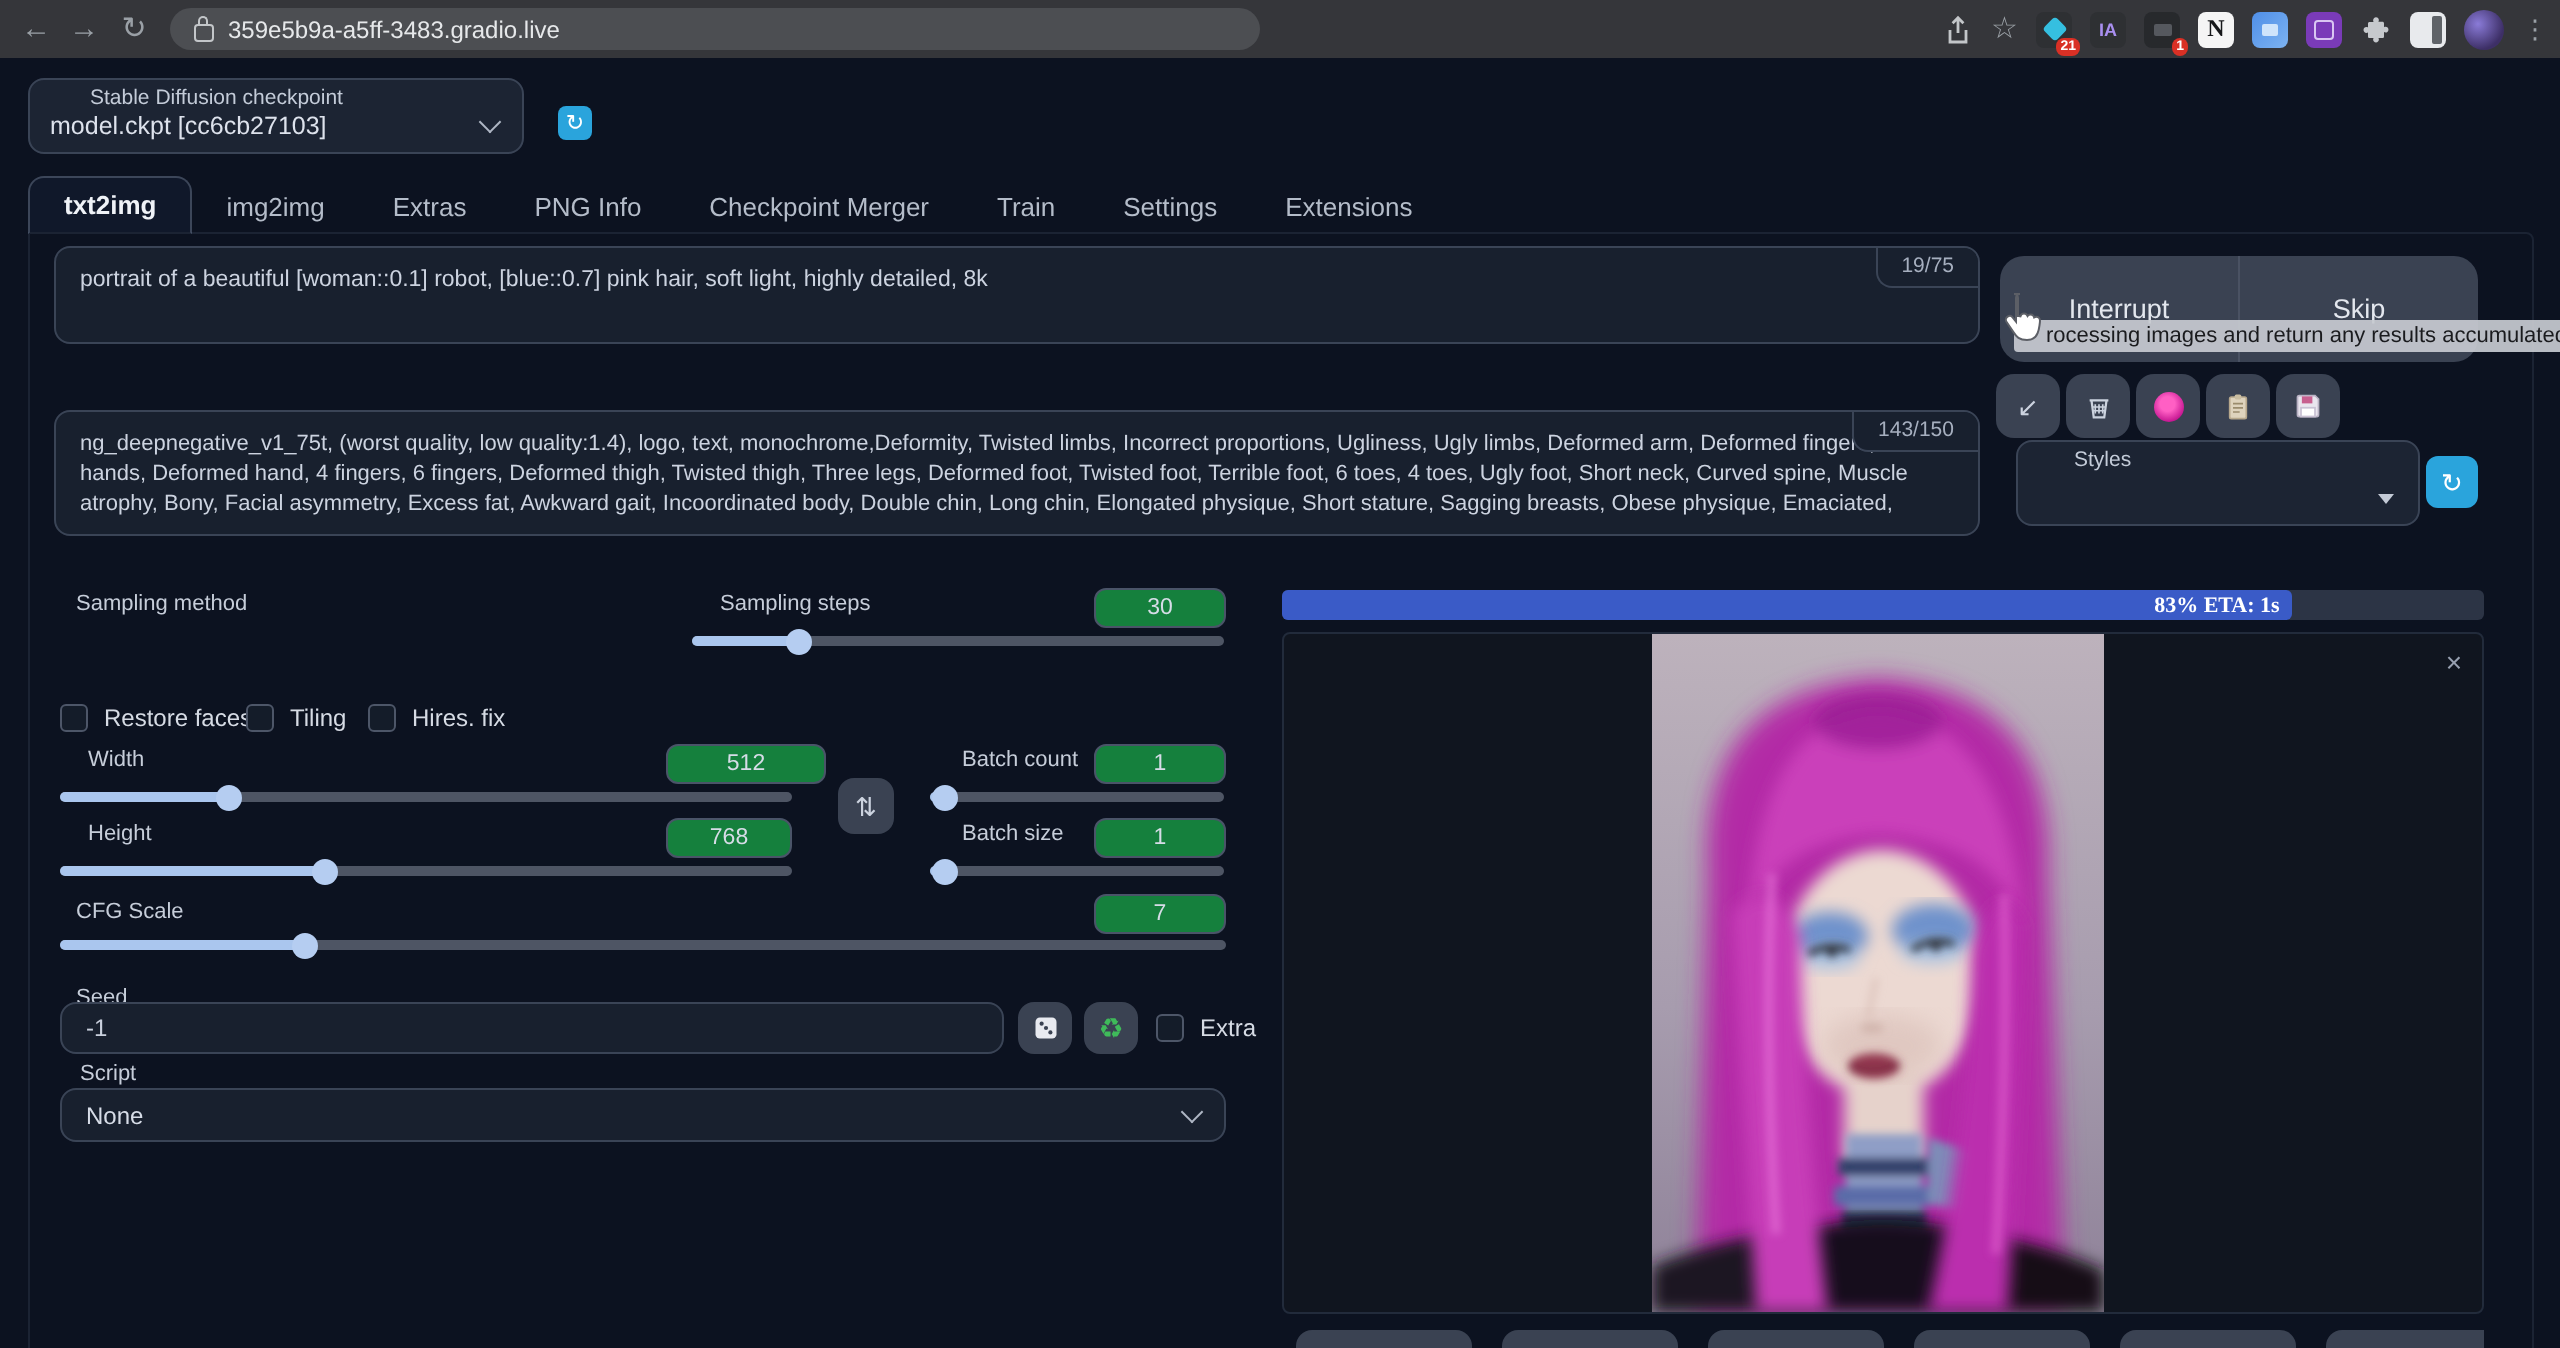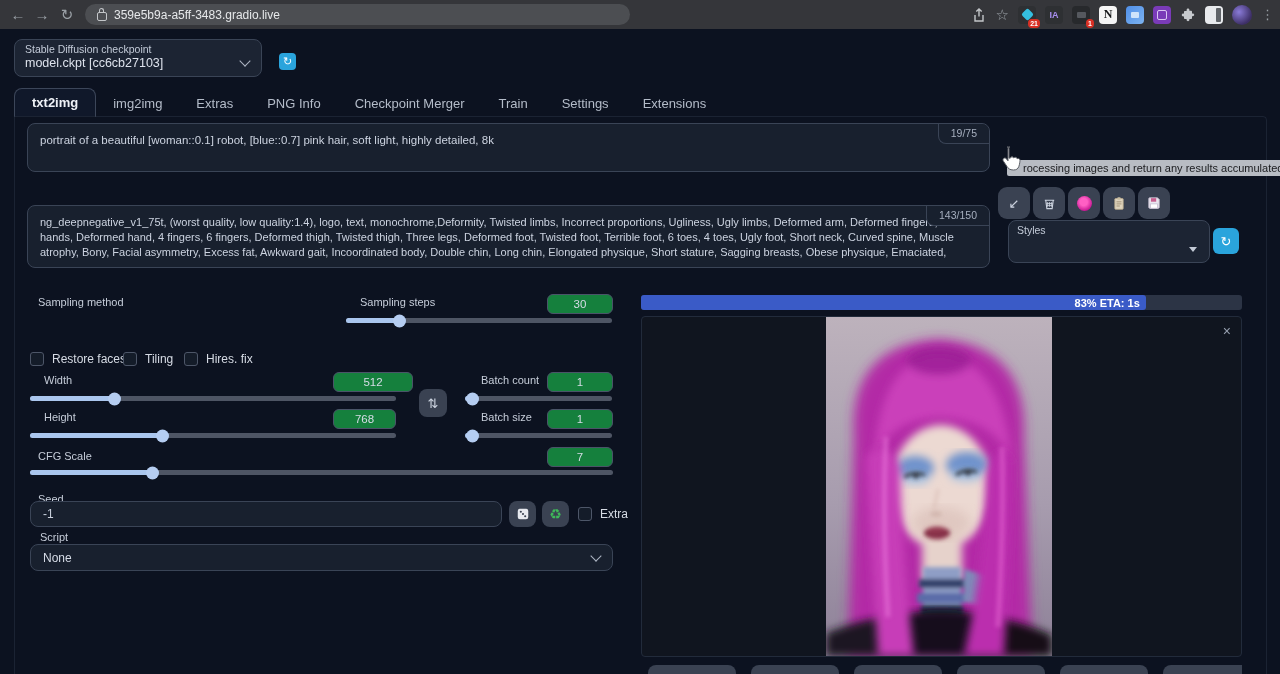--- a/index.html
+++ b/index.html
@@ -15,21 +15,21 @@
   .lock{width:8px;height:7px;border:1.4px solid #c3c6c9;border-radius:2px;position:relative;margin-top:3px;}
   .lock:before{content:'';position:absolute;top:-5px;left:0.6px;width:3.6px;height:4px;border:1.4px solid #c3c6c9;border-bottom:none;border-radius:3px 3px 0 0;}
   .extrow{position:absolute;right:6px;top:3px;height:23px;display:flex;align-items:center;gap:9px;}
   .exticon{width:18px;height:18px;border-radius:4px;position:relative;display:flex;align-items:center;justify-content:center;font-size:9px;font-weight:bold;}
   .badge{position:absolute;right:-4px;bottom:-4px;background:#d93025;color:#fff;border-radius:4px;font-size:7px;font-weight:bold;padding:1px 2px;line-height:1;}
   .diamond{width:9px;height:9px;background:#35bfe0;transform:rotate(45deg);border-radius:2px;}
   .avatar{width:20px;height:20px;border-radius:50%;background:radial-gradient(circle at 35% 35%,#8a7bd8,#3d2f66 70%);}
 
   
   .blk{position:absolute;background:#1c2433;border:1px solid #3a4456;border-radius:8px;box-sizing:border-box;}
-  .blk-label{font-size:10.5px;color:#c3cbd8;}
+  .blk-label{font-size:10.5px;color:#c3cbd8;margin-left:20px;}
   .lbl{position:absolute;font-size:11px;color:#c6cdd9;}
   .txtarea{position:absolute;background:#18202e;border:1px solid #3a4456;border-radius:8px;color:#ccd3e0;
            font-size:11px;line-height:15px;padding:9px 12px;box-sizing:border-box;overflow:hidden;}
   .counter{position:absolute;top:0;right:0;background:#18202e;border-left:1px solid #3a4456;border-bottom:1px solid #3a4456;
            border-radius:0 7px 0 8px;padding:2px 12px;font-size:10.5px;color:#a6afbf;}
   .dd{position:absolute;background:#18202e;border:1px solid #3a4456;border-radius:8px;color:#d6dce7;font-size:12px;
       display:flex;align-items:center;justify-content:space-between;padding:0 12px;box-sizing:border-box;}
   .chev{width:7px;height:7px;border-right:1.6px solid #aeb6c4;border-bottom:1.6px solid #aeb6c4;transform:rotate(45deg);margin-top:-4px;}
   .tri{width:0;height:0;border-left:4px solid transparent;border-right:4px solid transparent;border-top:5px solid #c3cad6;}
   .numbox{position:absolute;background:#15803d;border:1px solid #4a5468;border-radius:6px;color:#d6dce7;font-size:11.5px;
@@ -143,20 +143,25 @@
   <div class="txtarea" style="left:27px;top:123px;width:963px;height:49px;font-size:11.5px">
     <span>portrait of a beautiful [woman::0.1] robot, [blue::0.7] pink hair, soft light, highly detailed, 8k</span>
     <span class="counter">19/75</span>
   </div>
 
   <div class="txtarea" style="left:27px;top:205px;width:963px;height:63px;">
     <span>ng_deepnegative_v1_75t, (worst quality, low quality:1.4), logo, text, monochrome,Deformity, Twisted limbs, Incorrect proportions, Ugliness, Ugly limbs, Deformed arm, Deformed fingers, Three hands, Deformed hand, 4 fingers, 6 fingers, Deformed thigh, Twisted thigh, Three legs, Deformed foot, Twisted foot, Terrible foot, 6 toes, 4 toes, Ugly foot, Short neck, Curved spine, Muscle atrophy, Bony, Facial asymmetry, Excess fat, Awkward gait, Incoordinated body, Double chin, Long chin, Elongated physique, Short stature, Sagging breasts, Obese physique, Emaciated,</span>
     <span class="counter">143/150</span>
   </div>
 
+  <div class="btn-group">
+    <div class="btn-cell">Interrupt</div>
+    <div class="btn-div"></div>
+    <div class="btn-cell">Skip</div>
+  </div>
   <div class="tooltip">rocessing images and return any results accumulated so far.</div>
   <div class="cursor-hand">
     <svg viewBox="0 0 32 32" width="32" height="36">
         <path d="M12 3c1.1 0 2 .9 2 2v9l1.2.2c.2-.8.9-1.4 1.8-1.4.8 0 1.5.5 1.8 1.2.3-.4.9-.7 1.5-.7.9 0 1.6.6 1.8 1.4.3-.2.6-.3 1-.3 1.1 0 1.9.9 1.9 2 0 .3-.3 4-1.2 6.2-.9 2.3-2.4 3.4-5.3 3.4-3.9 0-5.3-1.6-6.7-3.8l-3.5-5.2c-.6-.9-.4-2.1.5-2.7.8-.5 1.9-.4 2.5.4l1.7 2.1V5c0-1.1.9-2 2-2z" fill="#ffffff" stroke="#5c5f66" stroke-width="1"></path>
       </svg>
   </div>
 
   <div class="iconrow">
     <div class="icon-btn">
       <span>↙</span>
@@ -279,21 +284,21 @@
     <span class="cblbl">Extra</span>
   </div>
 
   <span class="lbl" style="left:40px;top:531px">Script</span>
   <div class="dd" style="left:30px;top:544px;width:583px;height:27px">
     <span>None</span>
     <span class="chev"></span>
   </div>
 
   <div class="prog">
-    <div class="progfill" style="width: 84%;">
+    <div class="progfill" style="width: 84%; font-family: Liberation Serif, serif;">
       <span class="progtxt">83% ETA: 1s</span>
     </div>
   </div>
 
   <div class="gallery">
     <span class="closex">×</span>
     <div style="position:absolute;left:184px;top:0;width:226px;height:339px">
       <svg width="226" height="339" viewBox="0 0 226 339">
         <defs>
           <linearGradient id="bgG" x1="0" y1="0" x2="0" y2="1">

